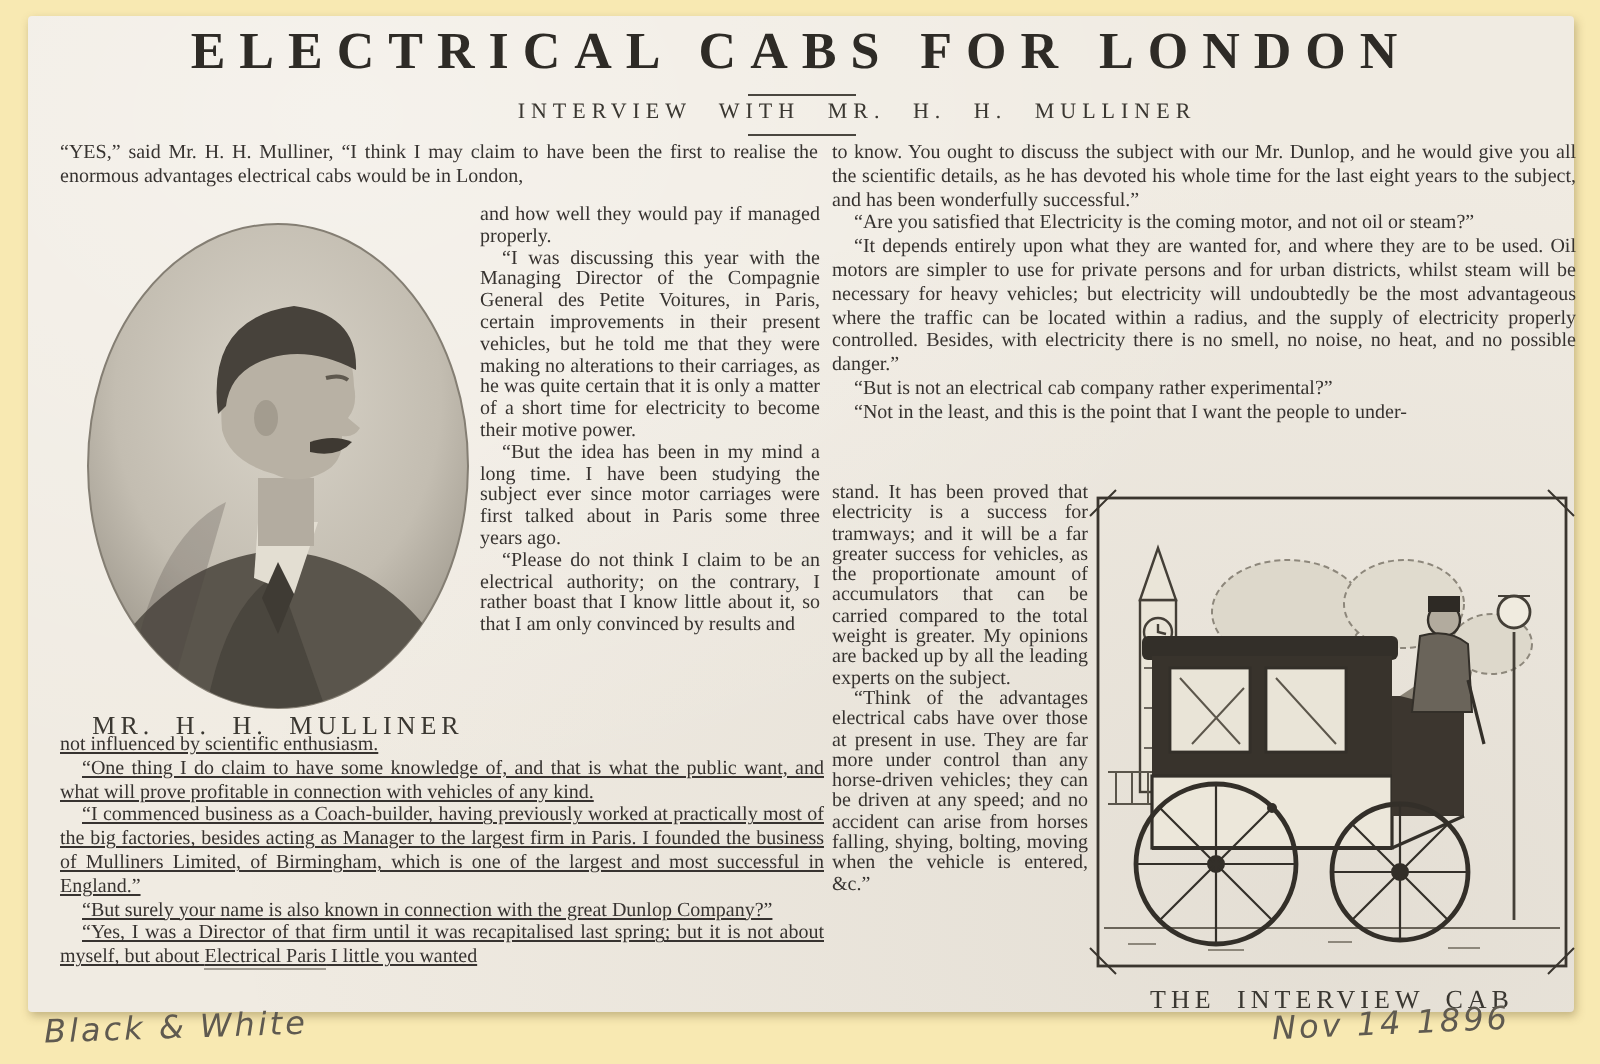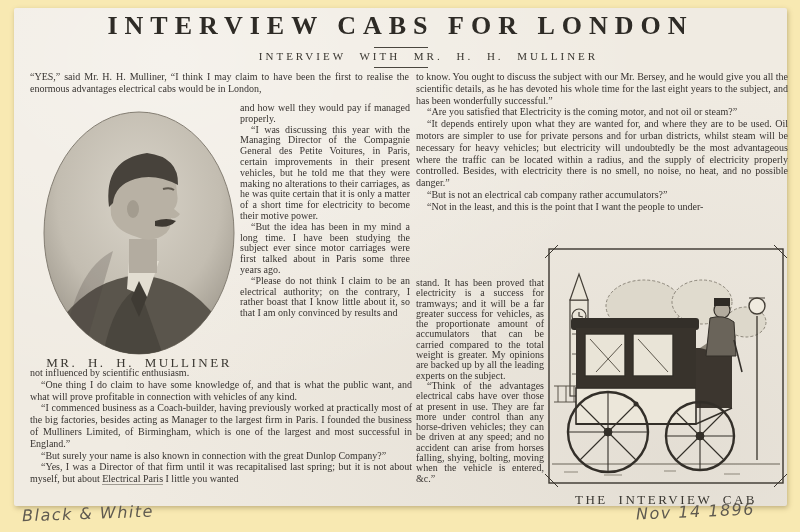--- a/index.html
+++ b/index.html
@@ -27,24 +27,24 @@
   }
   .rule{position:absolute;left:50%;transform:translateX(-50%);width:54px;border-top:1px solid #4a463f;}
   .rule1{top:39px;} .rule2{top:59px;}
   .subtitle{
     position:absolute;top:42px;left:0;width:100%;text-align:center;
     font-size:11px;letter-spacing:3px;word-spacing:8px;color:#3a3731;white-space:nowrap;padding-left:28px;
   }
   .col{position:absolute;font-size:10px;text-align:justify;color:#373330;}
   .col p{margin:0;text-indent:11px;}
   .col p.noindent{text-indent:0;}
-  .lh12{line-height:11.8px;} .lh11{line-height:10.8px;} .lh10{line-height:10.3px;margin-top:36px;}
+  .lh12{line-height:11.8px;} .lh11{line-height:10.8px;} .lh10{line-height:10.3px;}
   .intro{left:16px;top:63px;width:379px;}
   .wrapcol{left:226px;top:95px;width:170px;}
-  .leftbottom{left:16px;top:359px;width:382px;}
+  .leftbottom{left:16px;top:359px;width:382px;text-decoration:underline;}
   .rightcol{left:402px;top:63px;width:372px;}
   .narrowcol{left:402px;top:234px;width:128px;}
   .portrait{position:absolute;left:29px;top:103px;width:192px;height:244px;}
   .figcaption{
     position:absolute;text-align:center;font-size:13px;letter-spacing:2.5px;word-spacing:5px;
     color:#3a3731;white-space:nowrap;
   }
   .portrait-caption{left:29px;top:347px;width:192px;}
   .cab-caption{left:530px;top:484px;width:244px;}
   .illustration{position:absolute;left:530px;top:236px;width:244px;height:246px;}
@@ -54,21 +54,21 @@
     color:var(--pencil);font-size:16px;letter-spacing:1.5px;white-space:nowrap;
   }
   .hw-left{left:22px;top:504px;transform:rotate(-2deg);}
   .hw-right{left:636px;top:502px;transform:rotate(-2.5deg);}
 </style>
 </head>
 <body>
 
 <div class="paper">
 
-  <div class="title">INTERVIEW CABS FOR LONDON</div>
+  <div class="title">ELECTRICAL CABS FOR LONDON</div>
   <div class="rule rule1"></div>
   <div class="subtitle">INTERVIEW WITH MR. H. H. MULLINER</div>
   <div class="rule rule2"></div>
 
   <div class="col lh12 intro">
     <p class="noindent">“YES,” said Mr. H. H. Mulliner, “I think I may claim to have been the first to realise the enormous advantages electrical cabs would be in London,</p>
   </div>
 
   <div class="portrait">
     <svg width="192" height="244" viewBox="0 0 192 244">
@@ -109,24 +109,24 @@
 
   <div class="col lh12 leftbottom">
     <p class="noindent">not influenced by scientific enthusiasm.</p>
     <p>“One thing I do claim to have some knowledge of, and that is what the public want, and what will prove profitable in connection with vehicles of any kind.</p>
     <p>“I commenced business as a Coach-builder, having previously worked at practically most of the big factories, besides acting as Manager to the largest firm in Paris.  I founded the business of Mulliners Limited, of Birmingham, which is one of the largest and most successful in England.”</p>
     <p>“But surely your name is also known in connection with the great Dunlop Company?”</p>
     <p><span>“Yes, I was a Director of that firm until it was recapitalised last spring; but it is not about myself, but about </span><span class="underlined">Electrical Paris</span><span> I little you wanted</span></p>
   </div>
 
   <div class="col lh12 rightcol">
-    <p class="noindent">to know.  You ought to discuss the subject with our Mr. Bersey, and he would give you all the scientific details, as he has devoted his whole time for the last eight years to the subject, and has been wonderfully successful.”</p>
+    <p class="noindent">to know.  You ought to discuss the subject with our Mr. Dunlop, and he would give you all the scientific details, as he has devoted his whole time for the last eight years to the subject, and has been wonderfully successful.”</p>
     <p>“Are you satisfied that Electricity is the coming motor, and not oil or steam?”</p>
     <p>“It depends entirely upon what they are wanted for, and where they are to be used.  Oil motors are simpler to use for private persons and for urban districts, whilst steam will be necessary for heavy vehicles; but electricity will undoubtedly be the most advantageous where the traffic can be located within a radius, and the supply of electricity properly controlled.  Besides, with electricity there is no smell, no noise, no heat, and no possible danger.”</p>
-    <p>“But is not an electrical cab company rather accumulators?”</p>
+    <p>“But is not an electrical cab company rather experimental?”</p>
     <p>“Not in the least, and this is the point that I want the people to under-</p>
   </div>
 
   <div class="col lh10 narrowcol">
     <p class="noindent">stand.  It has been proved that electricity is a success for tramways; and it will be a far greater success for vehicles, as the proportionate amount of accumulators that can be carried compared to the total weight is greater.  My opinions are backed up by all the leading experts on the subject.</p>
     <p>“Think of the advantages electrical cabs have over those at present in use.  They are far more under control than any horse-driven vehicles; they can be driven at any speed; and no accident can arise from horses falling, shying, bolting, moving when the vehicle is entered, &amp;c.”</p>
   </div>
 
   <div class="illustration">
     <svg width="244" height="246" viewBox="0 0 244 246">

